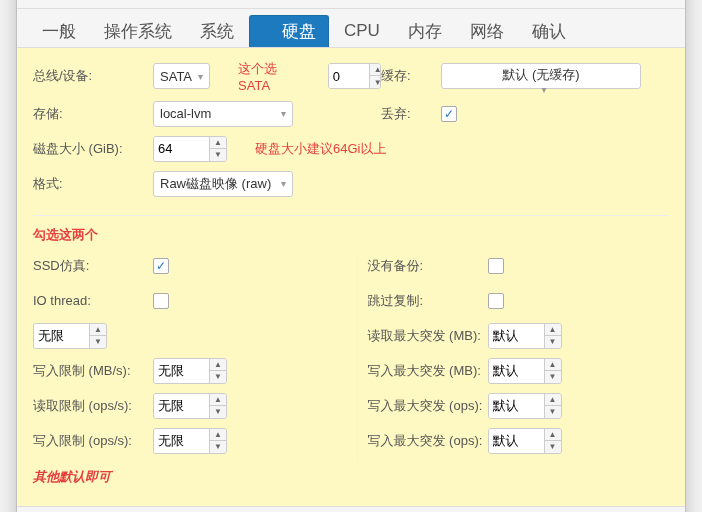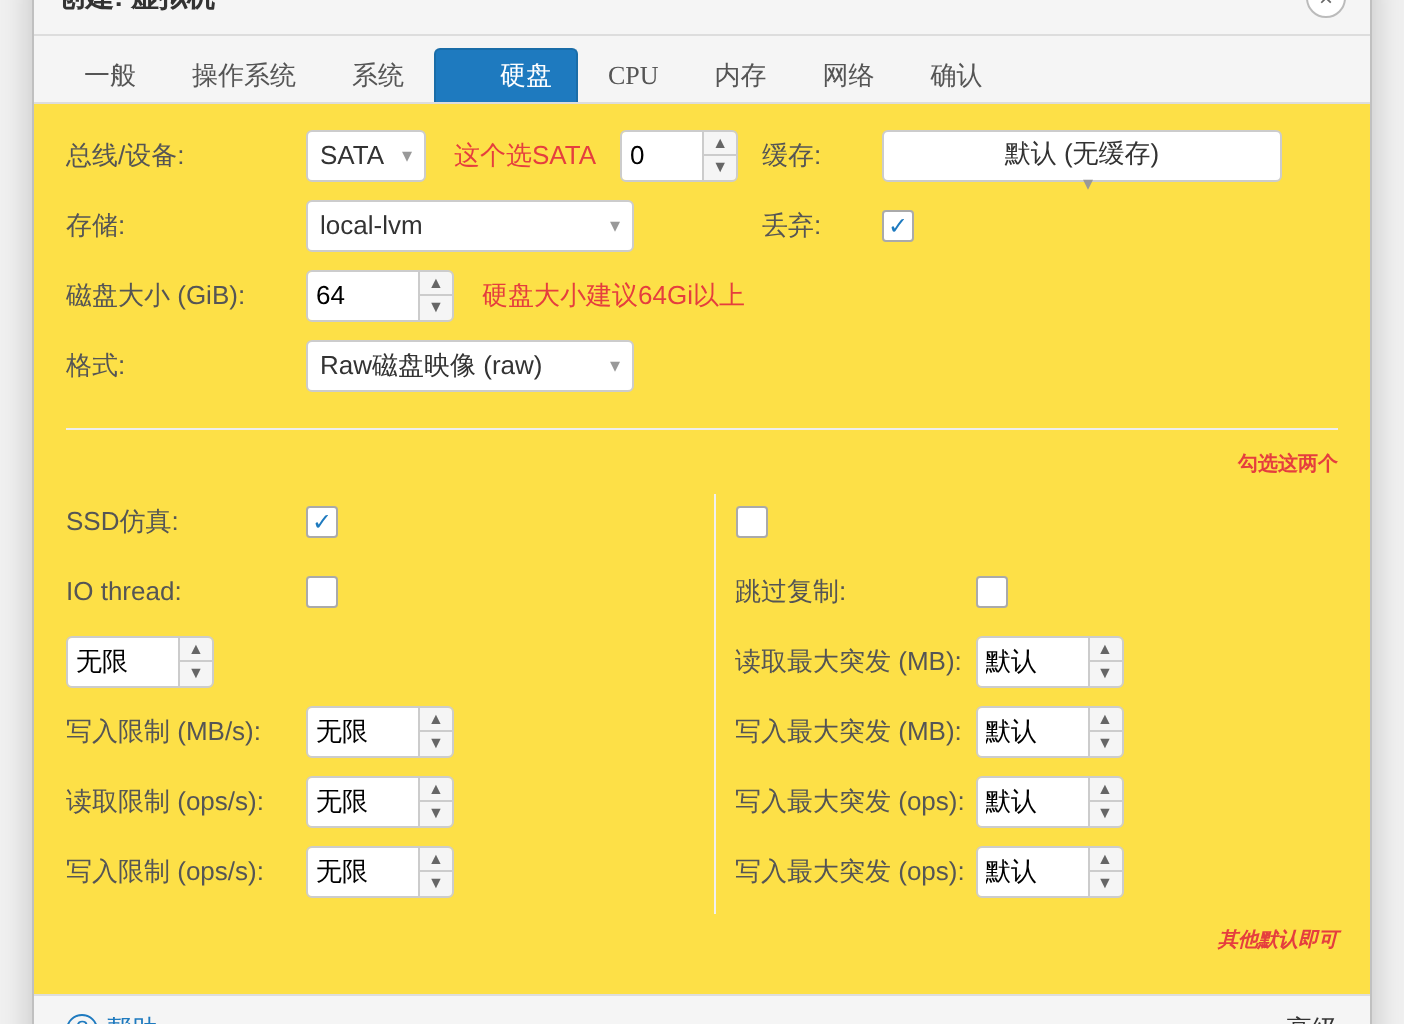--- a/index.html
+++ b/index.html
@@ -51,35 +51,34 @@
       padding: 6px 12px 0;
       background: #f5f5f5;
       border-bottom: 1px solid #ddd;
       gap: 2px;
     }
     .tab {
       padding: 4px 12px;
       border-radius: 3px 3px 0 0;
       cursor: pointer;
       color: #555;
-      font-size: 13px;
+      font-size: 17px;
       border: 1px solid transparent;
       border-bottom: none;
       background: transparent;
-      font-family: Liberation Serif, serif;
     }
     .tab.active {
       background: #1e7abf;
       color: #fff;
       border-color: #1a6da8;
       padding-left: 32px;
     }
     .dialog-body {
       padding: 12px 16px;
-      background: #fde047;
+      background: #fef9c3;
     }
     .form-section {
       border-bottom: 1px solid #eee;
       padding-bottom: 10px;
       margin-bottom: 10px;
     }
     .form-row {
       display: flex;
       align-items: center;
       margin-bottom: 7px;
@@ -88,21 +87,21 @@
     .form-label {
       width: 120px;
       color: #555;
       font-size: 13px;
       flex-shrink: 0;
     }
     .form-control {
       flex: 1;
       display: flex;
       align-items: center;
-      gap: 8px;
+      gap: 22px;
     }
     .select-box {
       height: 26px;
       border: 1px solid #ccc;
       border-radius: 3px;
       padding: 2px 6px;
       font-size: 13px;
       color: #333;
       background: #fff;
       display: flex;
@@ -114,21 +113,21 @@
     .select-box .arrow {
       margin-left: 6px;
       color: #999;
       font-size: 10px;
     }
     .select-wide {
       width: 200px;
       flex-direction: column;
     }
     .select-medium {
-      width: 164px;
+      width: 140px;
     }
     .select-small {
       width: 60px;
     }
     .annotation-red {
       color: #e53e3e;
       font-size: 13px;
       font-weight: normal;
       margin-left: 6px;
     }
@@ -155,23 +154,23 @@
       justify-content: center;
       cursor: pointer;
       flex-shrink: 0;
     }
     .checkbox-box.checked::after {
       content: "✓";
       font-size: 12px;
       color: #1e7abf;
     }
     .annotation-center {
-      text-align: right;
+      text-align: left;
       color: #e53e3e;
-      font-size: 10px;
+      font-size: 13px;
       font-weight: bold;
       margin: 4px 0 8px;
     }
     .dialog-footer {
       padding: 8px 16px;
       background: #f5f5f5;
       border-top: 1px solid #ddd;
       display: flex;
       justify-content: space-between;
       align-items: center;
@@ -376,20 +375,21 @@
                 <button class="spin-btn">▲</button>
                 <button class="spin-btn">▼</button>
               </div>
             </div>
           </div>
         </div>
       </div>
 
       <div class="col-right">
         <div class="form-row">
+          <span class="form-label">没有备份:</span>
           <div class="form-control">
             <div class="checkbox-box"></div>
           </div>
         </div>
         <div class="form-row">
           <span class="form-label">跳过复制:</span>
           <div class="form-control">
             <div class="checkbox-box"></div>
           </div>
         </div>

